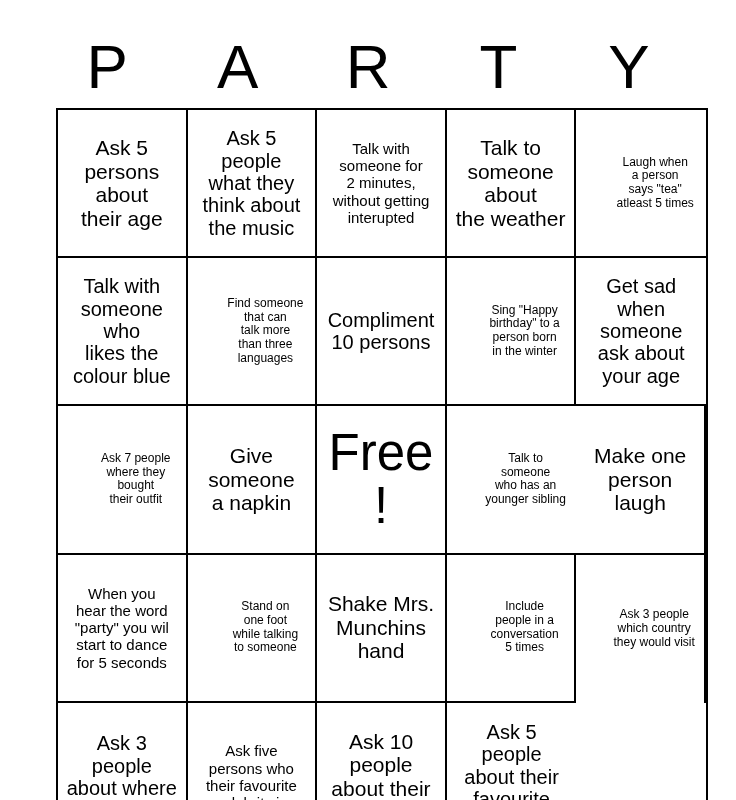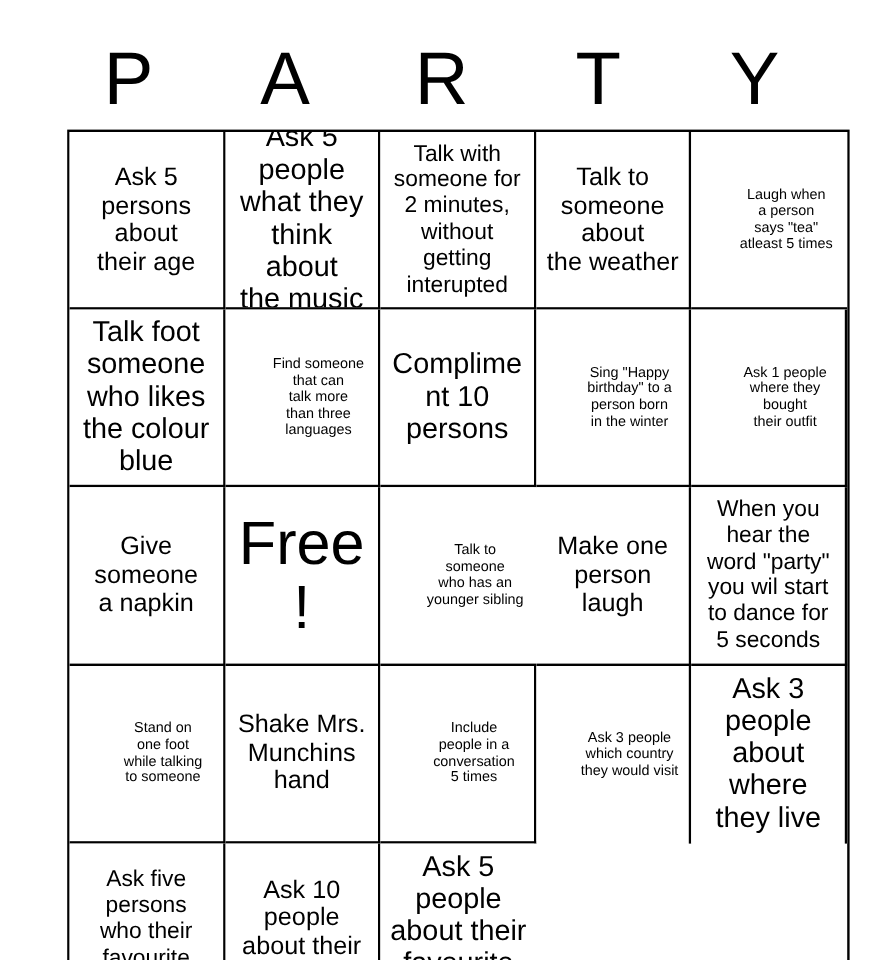--- a/index.html
+++ b/index.html
@@ -62,23 +62,23 @@
     background: #ffffff;
   }
   .cell.last-col { border-right: none; }
   .cell.last-row { border-bottom: none; }
   .cell-text {
     display: block;
     width: 100%;
     text-wrap: balance;
     word-wrap: break-word;
   }
-  .size-sm   { font-size: 19px; line-height: 1.15; }
+  .size-sm   { font-size: 15px; line-height: 1.15; }
   .size-md   { font-size: 12px; line-height: 1.15; padding-left: 36px; }
-  .size-lg   { font-size: 24px;   line-height: 1.12; }
+  .size-lg   { font-size: 20px;   line-height: 1.12; }
   .size-xl   { font-size: 21px;   line-height: 1.12; }
   .size-free { font-size: 51px;   line-height: 1.05; }
 </style>
 </head>
 <body>
 
 <div class="card">
   <div class="title">
       <span class="letter">P</span>
       <span class="letter">A</span>
@@ -96,33 +96,36 @@
       <div class="cell size-sm">
         <span class="cell-text">Talk with someone for 2 minutes, without getting interupted</span>
       </div>
       <div class="cell size-xl">
         <span class="cell-text">Talk to someone about the weather</span>
       </div>
       <div class="cell size-md last-col">
         <span class="cell-text">Laugh when a person says "tea" atleast 5 times</span>
       </div>
       <div class="cell size-lg">
-        <span class="cell-text">Talk foot someone who likes the colour blue</span>
+        <span class="cell-text">Talk with someone who likes the colour blue</span>
       </div>
       <div class="cell size-md">
         <span class="cell-text">Find someone that can talk more than three languages</span>
       </div>
       <div class="cell size-lg">
         <span class="cell-text">Compliment 10 persons</span>
       </div>
       <div class="cell size-md">
         <span class="cell-text">Sing "Happy birthday" to a person born in the winter</span>
       </div>
+      <div class="cell size-lg last-col">
+        <span class="cell-text">Get sad when someone ask about your age</span>
+      </div>
       <div class="cell size-md">
-        <span class="cell-text">Ask 1 people where they bought their outfit</span>
+        <span class="cell-text">Ask 7 people where they bought their outfit</span>
       </div>
       <div class="cell size-xl">
         <span class="cell-text">Give someone a napkin</span>
       </div>
       <div class="cell size-free">
         <span class="cell-text">Free!</span>
       </div>
       <div class="cell size-md last-col">
         <span class="cell-text">Talk to someone who has an younger sibling</span>
       </div>

